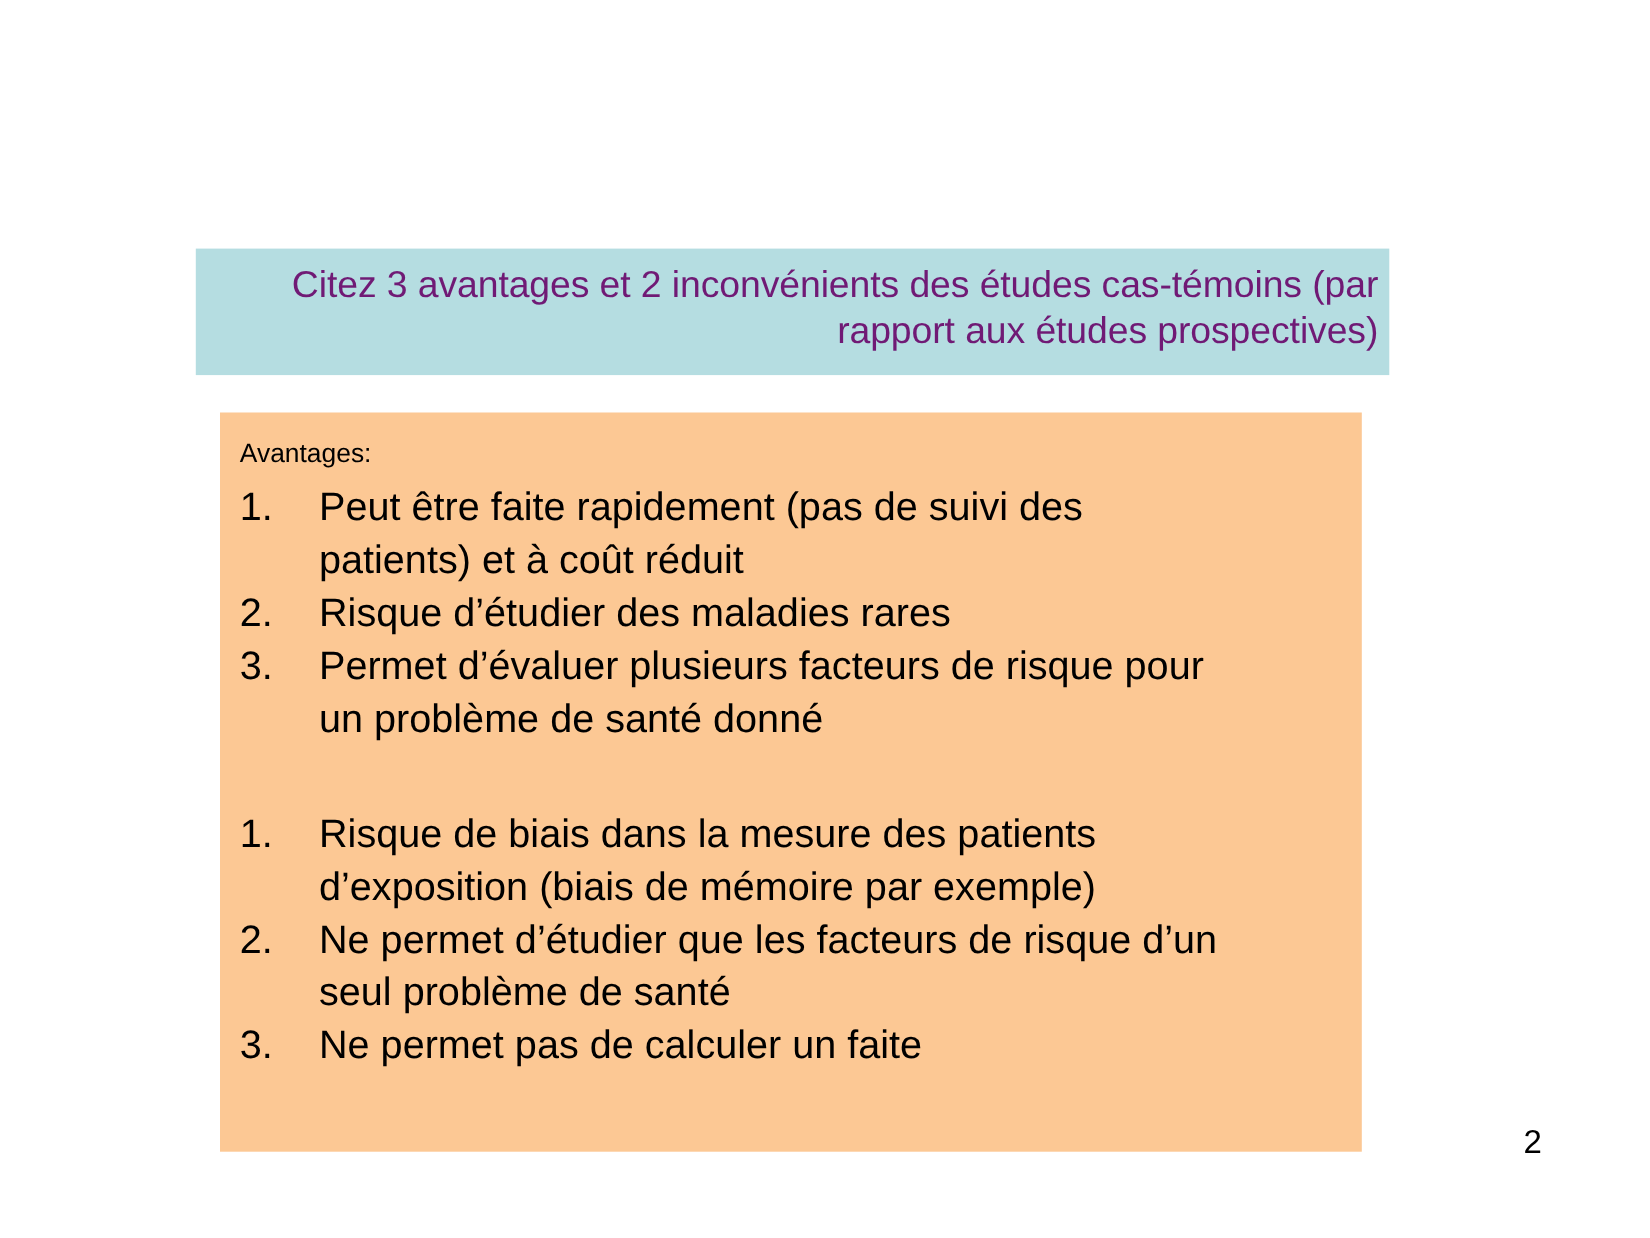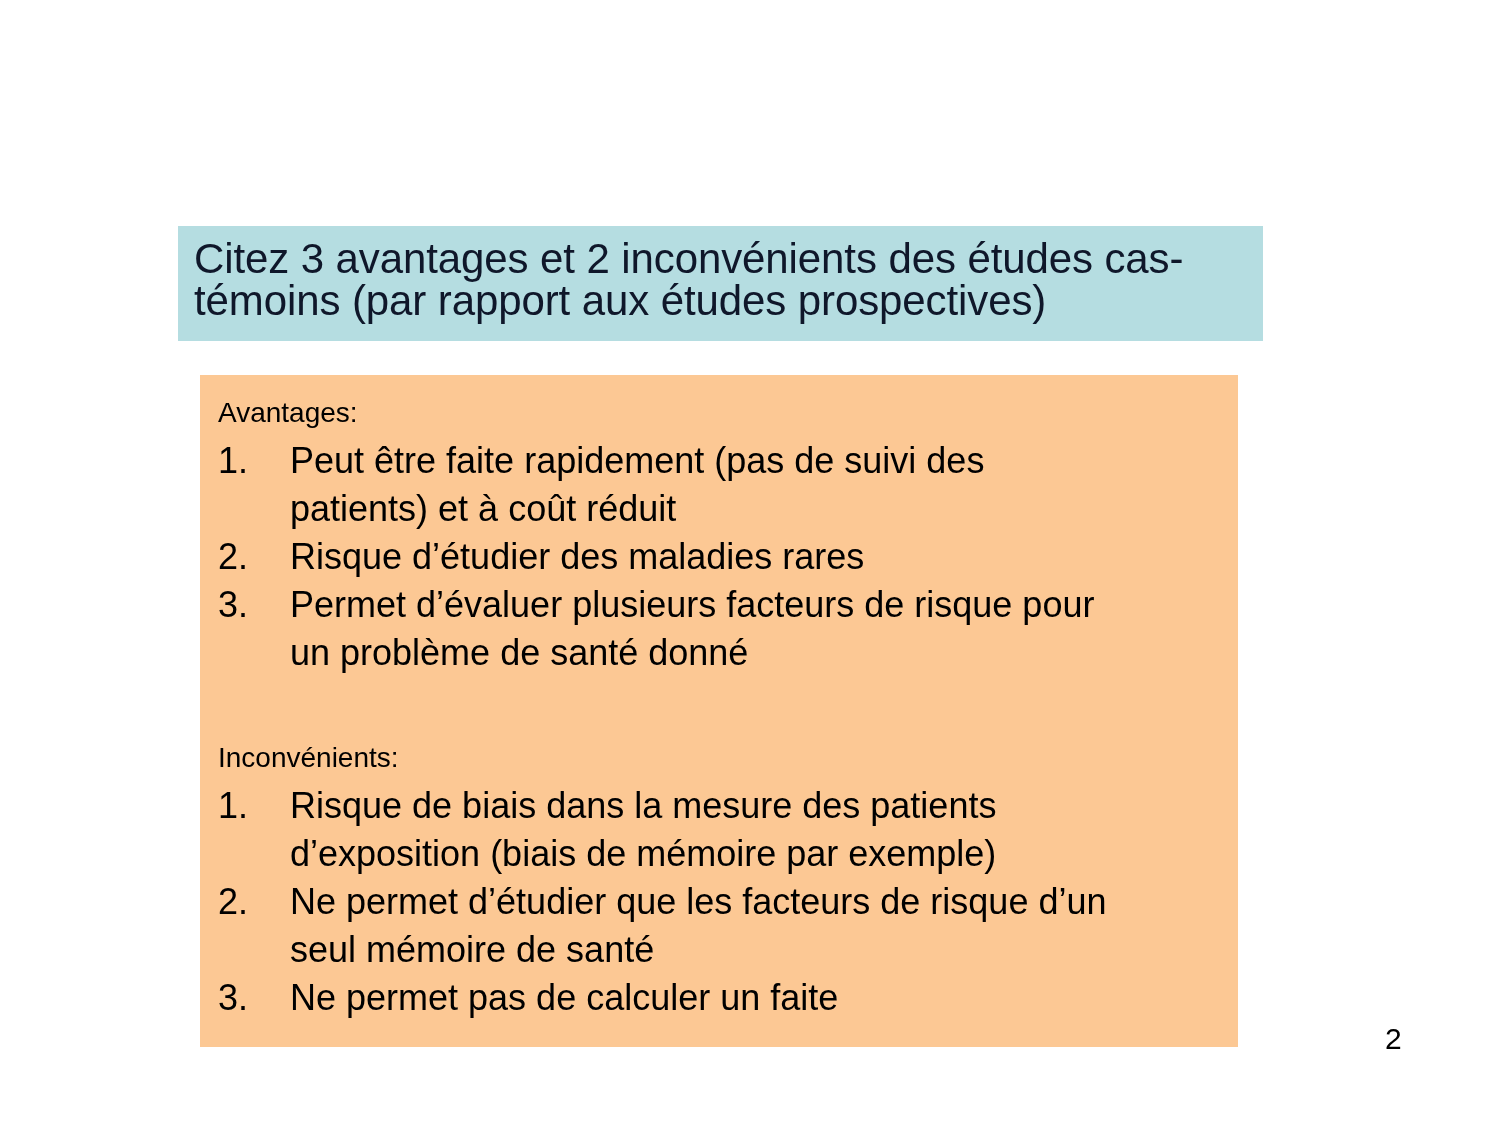--- a/index.html
+++ b/index.html
@@ -31,45 +31,46 @@
     position: absolute;
     left: 178px;
     top: 226px;
     width: 1085px;
     height: 115px;
     background: #b5dde1;
     box-sizing: border-box;
     padding: 12px 10px 0 16px;
   }
   #title-text {
-    font-size: 42px;
+    font-size: 34px;
     line-height: 42px;
     letter-spacing: -0.1px;
-    color: #0f172a;
+    color: #701a75;
     white-space: pre-wrap;
+    text-align: right;
   }
 
   
   #content-box {
     position: absolute;
     left: 200px;
     top: 375px;
     width: 1038px;
     height: 672px;
     background: #fcc894;
     box-sizing: border-box;
     padding: 14px 8px 0 18px;
   }
 
   .section {
     margin: 0;
     padding: 0;
   }
   .section-heading {
-    font-size: 28px;
+    font-size: 24px;
     line-height: 48px;
     color: #000000;
     white-space: pre;
   }
   .num-list {
     list-style: none;
     margin: 0;
     padding: 0;
   }
   .num-item {
@@ -133,31 +134,30 @@
           <span class="num-marker">3.</span>
           <span class="item-text">Permet d’évaluer plusieurs facteurs de risque pour
 un problème de santé donné</span>
         </li>
       </ol>
     </div>
 
     <div class="section-gap"></div>
 
     <div class="section">
-      <div class="section-heading">Inconvénients:</div>
       <ol class="num-list">
         <li class="num-item">
           <span class="num-marker">1.</span>
           <span class="item-text">Risque de biais dans la mesure des patients
 d’exposition (biais de mémoire par exemple)</span>
         </li>
         <li class="num-item">
           <span class="num-marker">2.</span>
           <span class="item-text">Ne permet d’étudier que les facteurs de risque d’un
-seul mémoire de santé</span>
+seul problème de santé</span>
         </li>
         <li class="num-item">
           <span class="num-marker">3.</span>
           <span class="item-text">Ne permet pas de calculer un faite</span>
         </li>
       </ol>
     </div>
 
   </div>
 

